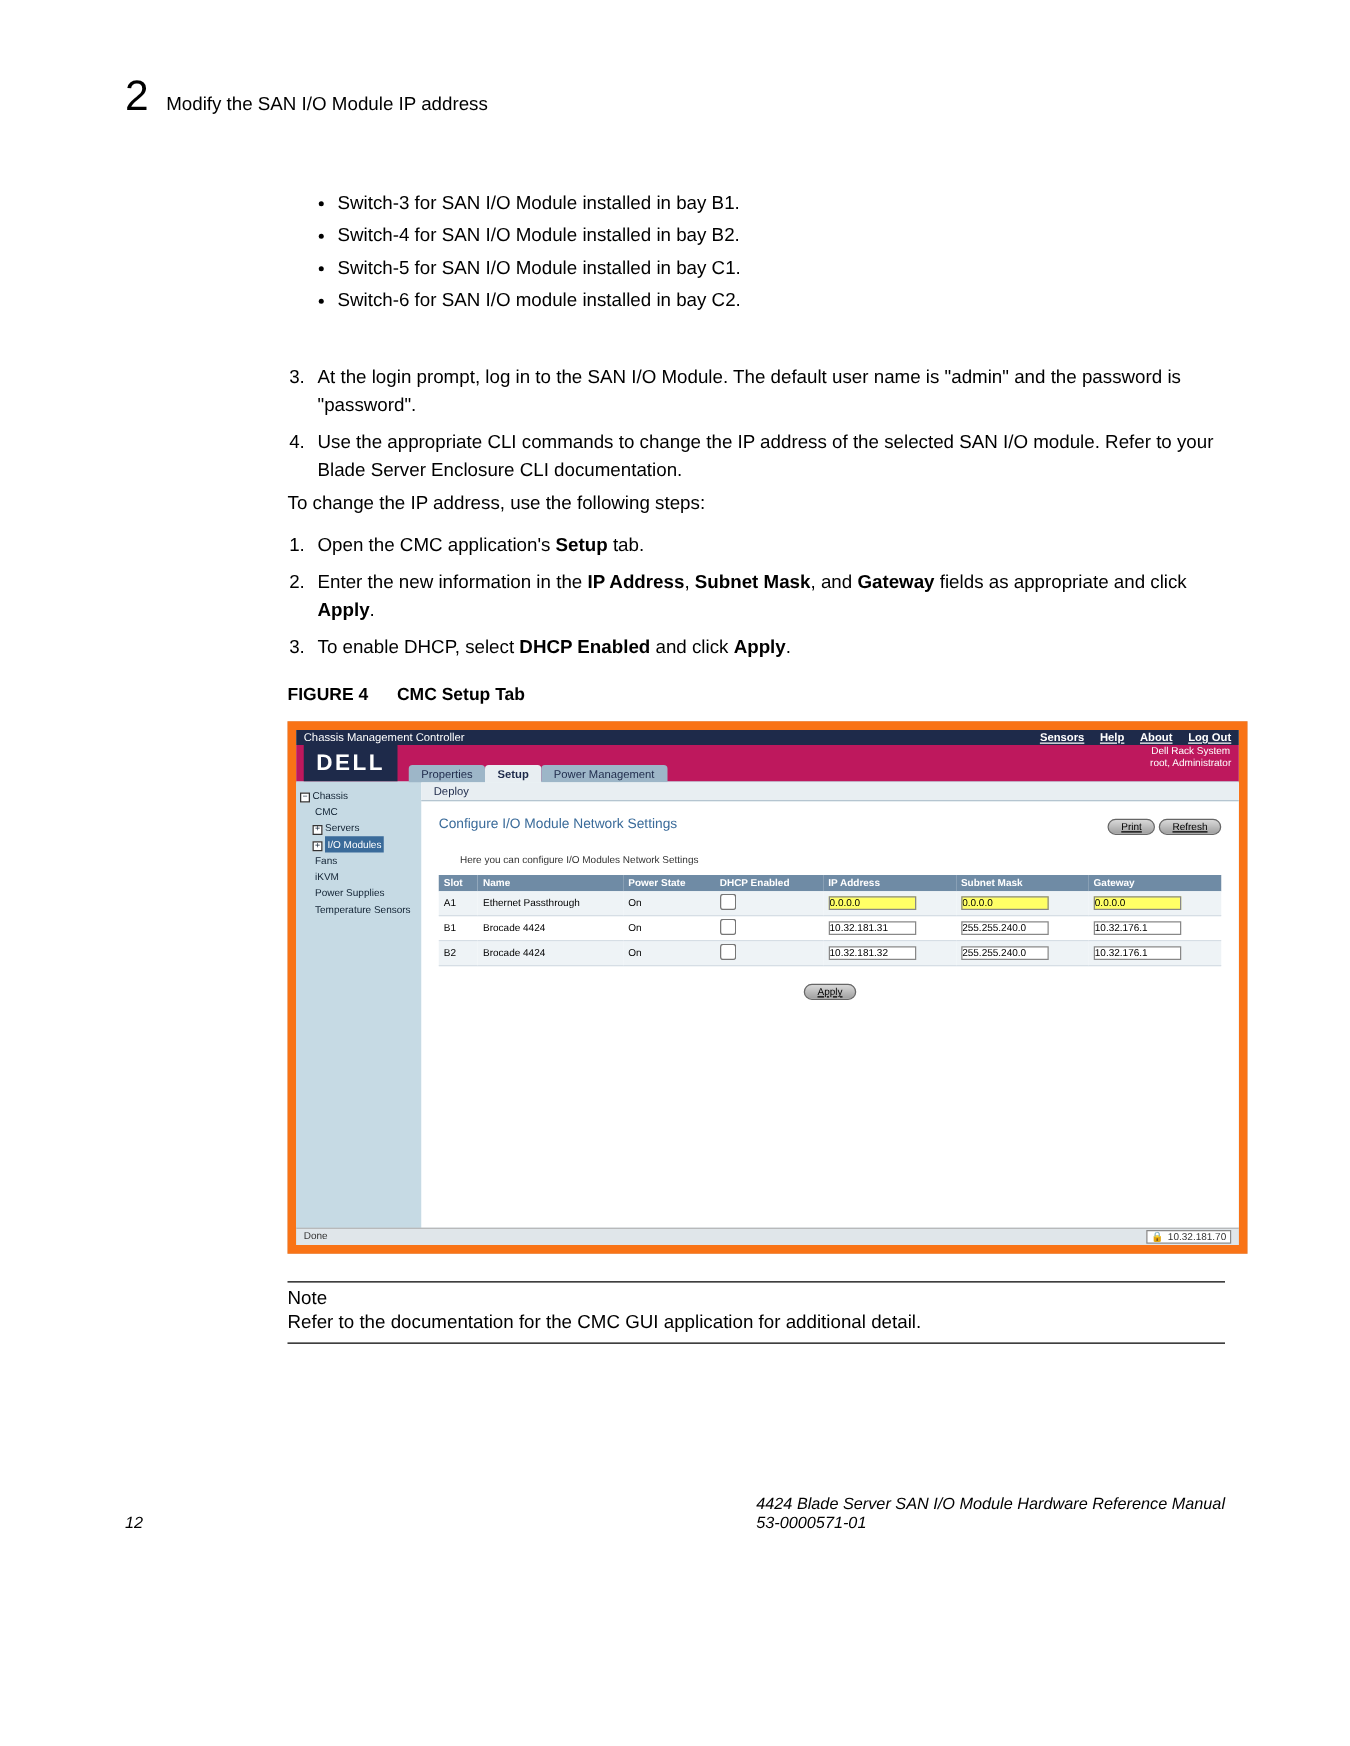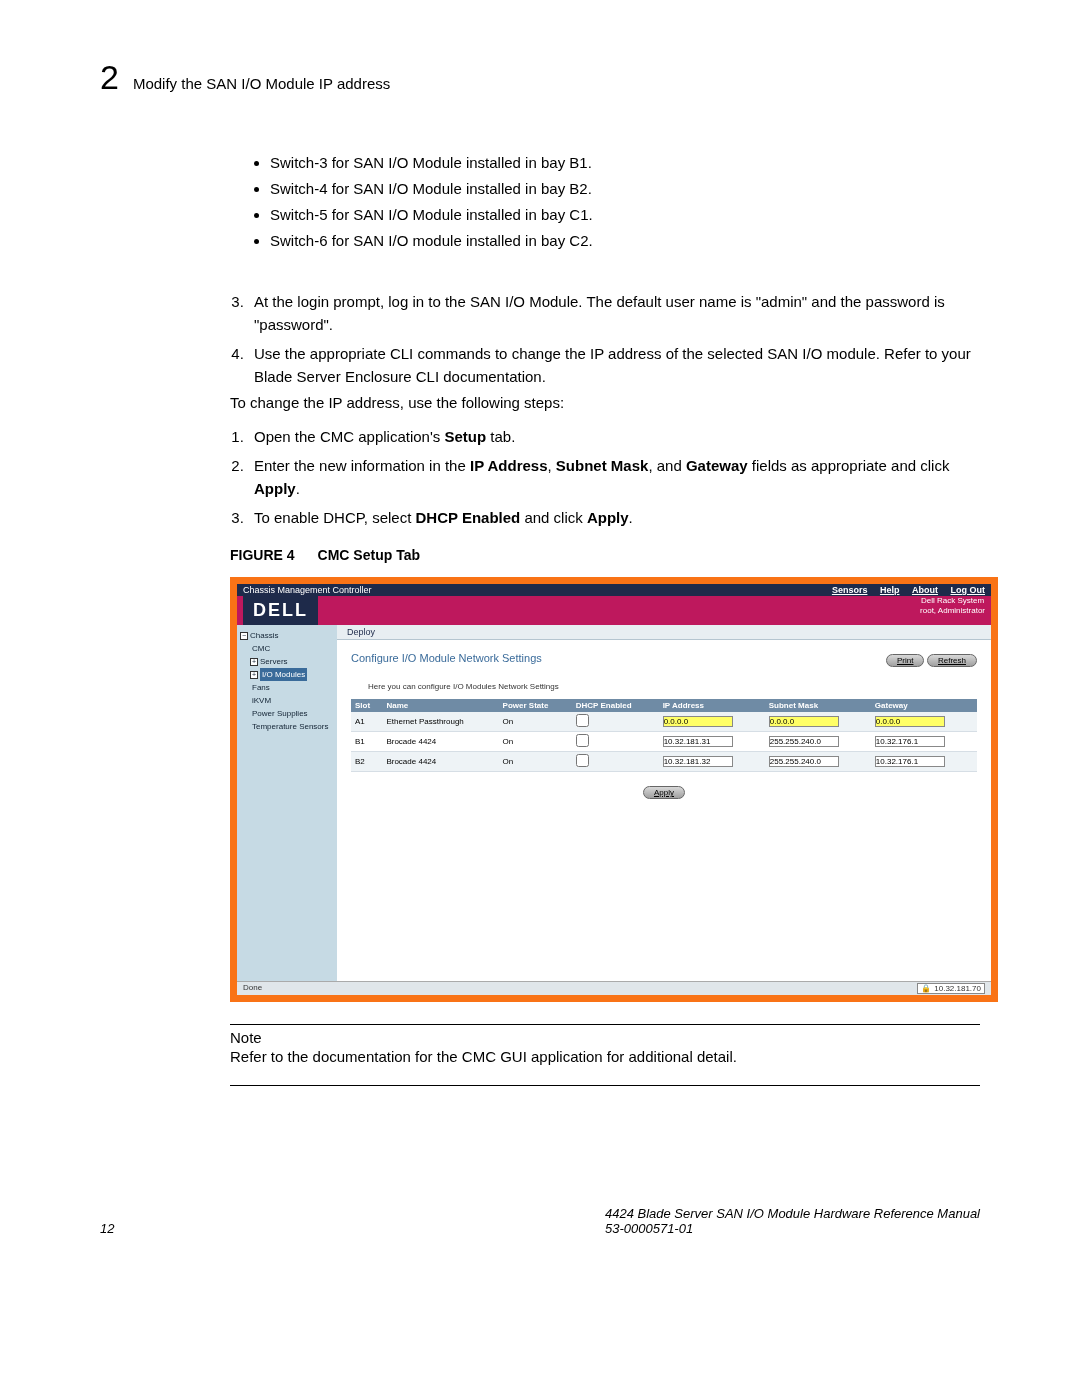--- a/index.html
+++ b/index.html
@@ -13,21 +13,21 @@
   ul.switches li{font-size:15px;line-height:26px}
   ol.steps{margin-left:18px}
   ol.steps>li{font-size:15px;line-height:23px;margin-bottom:6px;padding-left:6px}
   h2.section{font-size:26px;font-weight:normal;margin:34px 0 20px 0;font-family:Arial,Helvetica,sans-serif}
   .intro{font-size:15px;margin-bottom:14px}
   .figlbl{font-size:14px;font-weight:bold;margin:18px 0 14px 0}
   .figlbl .cap{margin-left:23px}
   b{font-weight:bold}
   .notehr{border-top:1.5px solid #000;margin-top:22px}
   .notettl{font-size:15px;font-weight:normal;margin-top:4px}
-  .notetxt{font-size:15px;margin-top:2px;margin-bottom:20px}
+  .notetxt{font-size:15px;margin-top:2px;margin-bottom:8px}
   .notehr2{border-top:1px solid #000}
   .footer{display:flex;justify-content:space-between;align-items:flex-end;margin-top:120px;font-size:13px;font-style:italic}
   .footer .right{text-align:left}
   
   .cmc{border:7px solid #f97316;width:768px;font-size:9px;background:#c6dae4}
   .cmc-top{background:#1e2a4a;color:#fff;display:flex;justify-content:space-between;align-items:center;padding:1px 6px;font-size:9px}
   .cmc-top .links span{margin-left:10px;text-decoration:underline;font-weight:bold;cursor:pointer}
   .cmc-banner{background:#be185d;display:flex;justify-content:space-between;align-items:flex-start;padding:0 6px 0 6px;color:#fff}
   .cmc-logo{background:#1e2a4a;color:#fff;font-weight:bold;font-size:18px;padding:4px 10px;letter-spacing:2px}
   .cmc-sysinfo{font-size:8px;text-align:center;line-height:10px}
@@ -99,20 +99,25 @@
           <span>About</span>
           <span>Log Out</span>
         </span>
       </div>
       <div class="cmc-banner">
         <div class="cmc-logo">DELL</div>
         <div class="cmc-sysinfo">
           <div>Dell Rack System</div>
           <div>root, Administrator</div>
         </div>
+      </div>
+      <div class="cmc-tabs">
+        <div class="tab">Properties</div>
+        <div class="tab active">Setup</div>
+        <div class="tab">Power Management</div>
       </div>
       <div class="cmc-main">
         <div class="cmc-tree">
           <div class="tn"><span class="tb">−</span><span>Chassis</span></div>
           <div class="tn" style="padding-left:12px"><span>CMC</span></div>
           <div class="tn" style="padding-left:10px"><span class="tb">+</span><span>Servers</span></div>
           <div class="tn" style="padding-left:10px"><span class="tb">+</span><span class="sel">I/O Modules</span></div>
           <div class="tn" style="padding-left:12px"><span>Fans</span></div>
           <div class="tn" style="padding-left:12px"><span>iKVM</span></div>
           <div class="tn" style="padding-left:12px"><span>Power Supplies</span></div>

